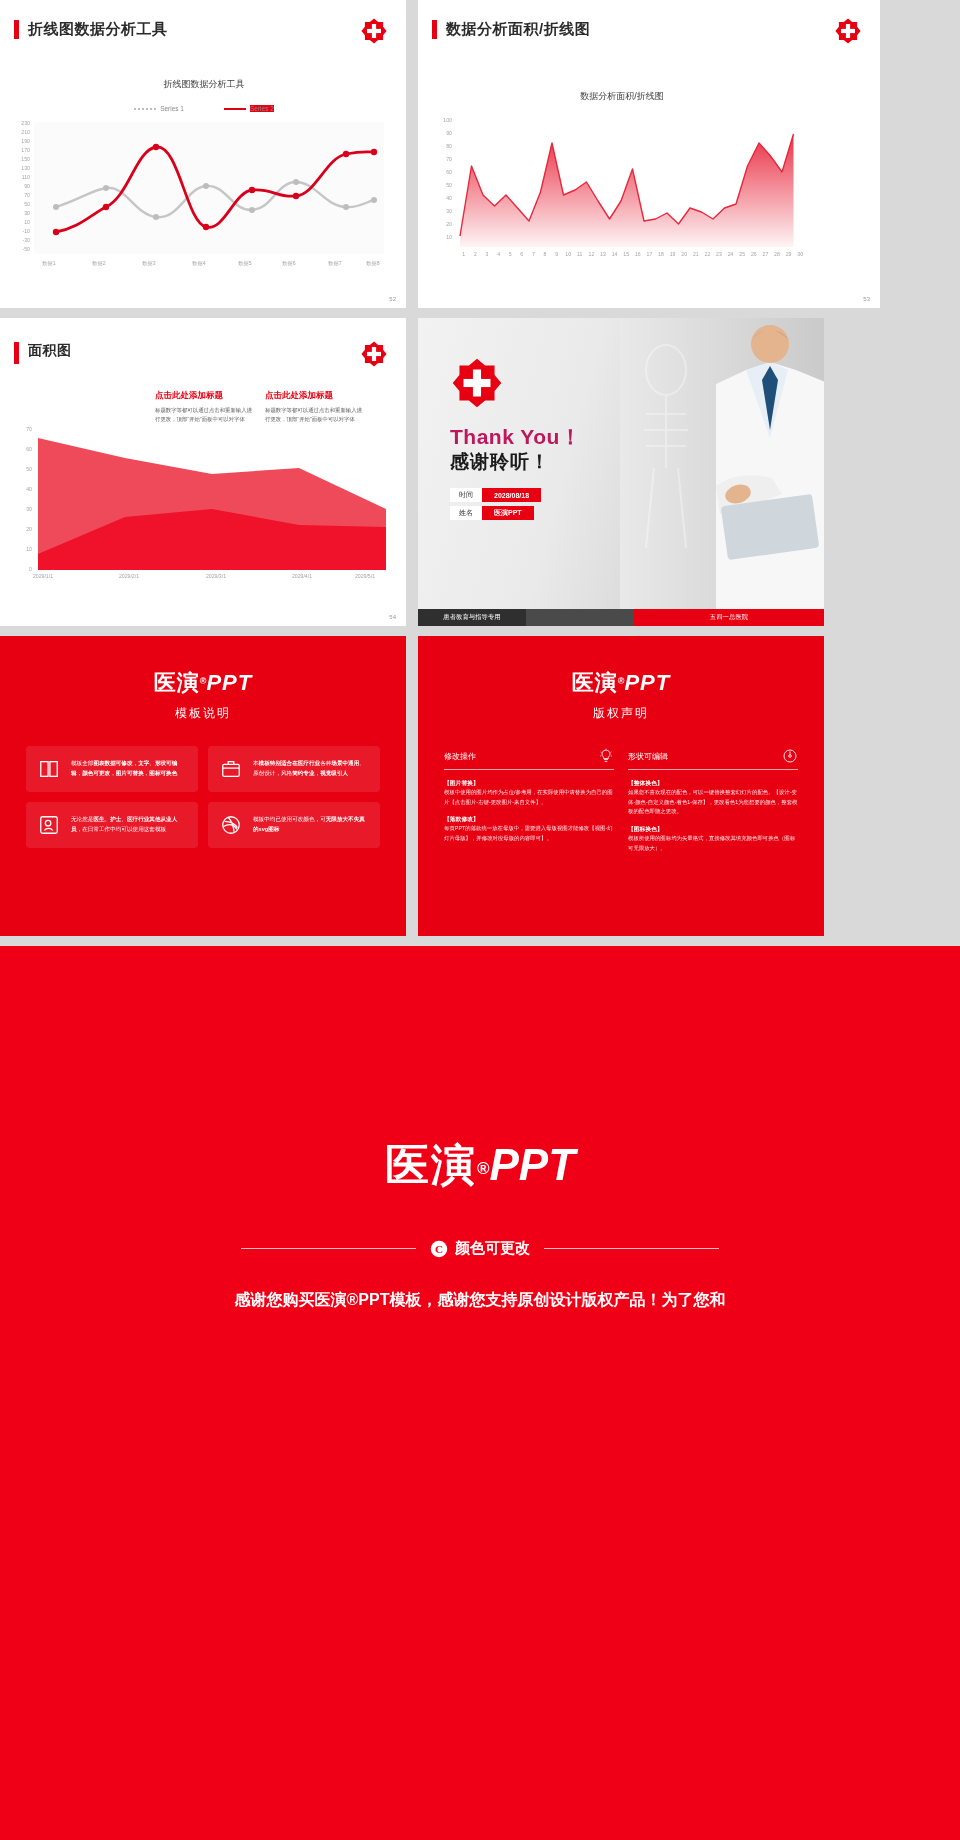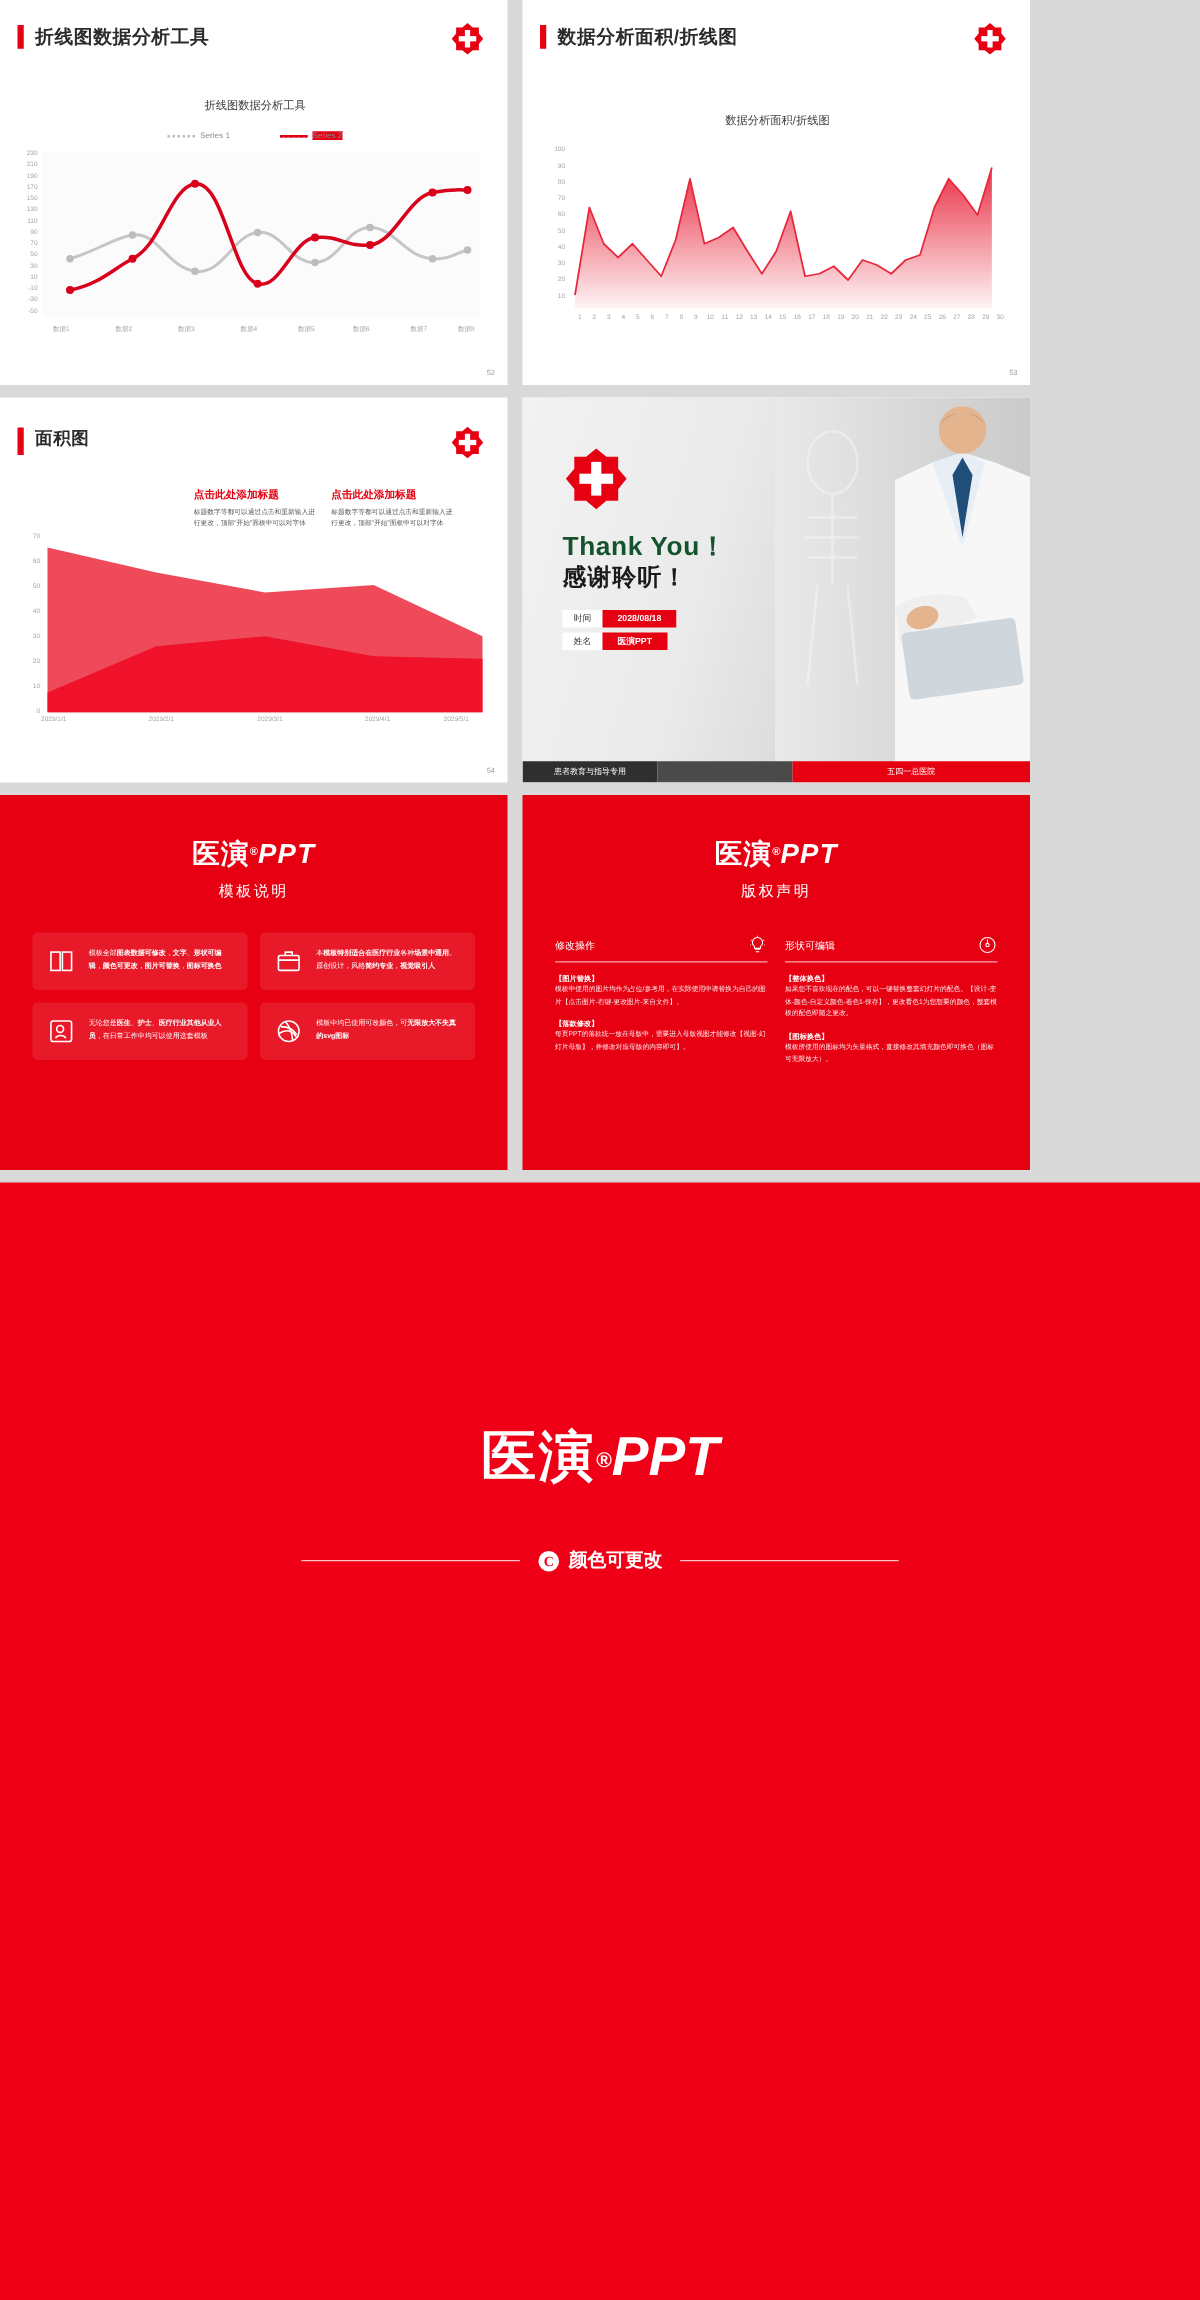--- a/index.html
+++ b/index.html
@@ -31,21 +31,21 @@
   .ylab{ position:absolute; left:0; font-size:5.2px; color:#a5a5a5; text-align:right; width:16px;}
   .xlab{ position:absolute; font-size:5.2px; color:#a5a5a5; text-align:center;}
 
   
   .blk-h{ font-size:8.5px; font-weight:700; color:#e60012;}
   .blk-p{ font-size:5.4px; color:#5a5a5a; line-height:1.65; margin-top:4px;}
 
   
   .ty-bg{ position:absolute; inset:0; background:linear-gradient(105deg,#f2f2f2 0%,#eaeaea 38%,#dcdcdc 58%,#cfcfcf 100%); }
   .doctor{ position:absolute; right:-6px; top:0; width:210px; height:100%; }
-  .ty-en{ position:absolute; left:32px; top:105px; font-size:21px; font-weight:700; color:#14532d; letter-spacing:.5px;}
+  .ty-en{ position:absolute; left:32px; top:105px; font-size:21px; font-weight:700; color:#be185d; letter-spacing:.5px;}
   .ty-cn{ position:absolute; left:32px; top:131px; font-size:19px; font-weight:700; color:#1a1a1a; letter-spacing:1px;}
   .meta-row{ position:absolute; display:flex; height:14px; font-size:7px; }
   .meta-k{ background:#fff; color:#333; display:flex; align-items:center; justify-content:center; width:32px;}
   .meta-v{ background:#e60012; color:#fff; display:flex; align-items:center; justify-content:center; padding:0 12px; font-weight:700;}
   .footbar{ position:absolute; left:0; bottom:0; width:100%; height:17px; display:flex;}
   .fb-dark{ background:#2f2f2f; color:#fff; font-size:6.4px; display:flex; align-items:center; justify-content:center; width:108px;}
   .fb-grey{ background:#4a4a4a; flex:1;}
   .fb-red{ background:#e60012; color:#fff; font-size:6.4px; display:flex; align-items:center; justify-content:center; width:190px;}
 
   
@@ -169,21 +169,21 @@
       <div class="xlab" style="left:164px;top:140px;width:42px;">数据4</div>
       <div class="xlab" style="left:210px;top:140px;width:42px;">数据5</div>
       <div class="xlab" style="left:254px;top:140px;width:42px;">数据6</div>
       <div class="xlab" style="left:300px;top:140px;width:42px;">数据7</div>
       <div class="xlab" style="left:338px;top:140px;width:42px;">数据8</div>
     </div>
   </div>
   <div class="pg">52</div>
 </div>
 
-<div class="slide" style="left:418px;top:0;width:406px;height:308px;">
+<div class="slide" style="left:418px;top:0;width:462px;height:308px;">
   <div class="sl-bar"></div>
   <div class="sl-title">数据分析面积/折线图</div>
   <svg class="cross" viewBox="0 0 40 40">
     <path d="M20 2 L26 7 L33 7 L33 14 L38 20 L33 26 L33 33 L26 33 L20 38 L14 33 L7 33 L7 26 L2 20 L7 14 L7 7 L14 7 Z" fill="#e60012"></path>
     <rect x="17" y="10" width="6" height="20" fill="#fff"></rect>
     <rect x="10" y="17" width="20" height="6" fill="#fff"></rect>
   </svg>
 
   <div class="chart-wrap" style="left:14px;top:90px;width:380px;height:190px;">
     <div class="c-title">数据分析面积/折线图</div>
@@ -456,15 +456,16 @@
       <svg viewBox="0 0 24 24" width="18" height="18">
         <circle cx="12" cy="12" r="11" fill="#fff"></circle>
         <text x="12" y="17" font-size="15" font-family="Liberation Serif, serif" text-anchor="middle" fill="#ef0016">C</text>
       </svg>
       <span>颜色可更改</span>
     </span>
     <span class="ln"></span>
   </div>
 
   <div class="cpr-body">
+    <div>感谢您购买医演®PPT模板，感谢您支持原创设计版权产品！为了您和</div>
   </div>
 
 </div>
 
 </body></html>

